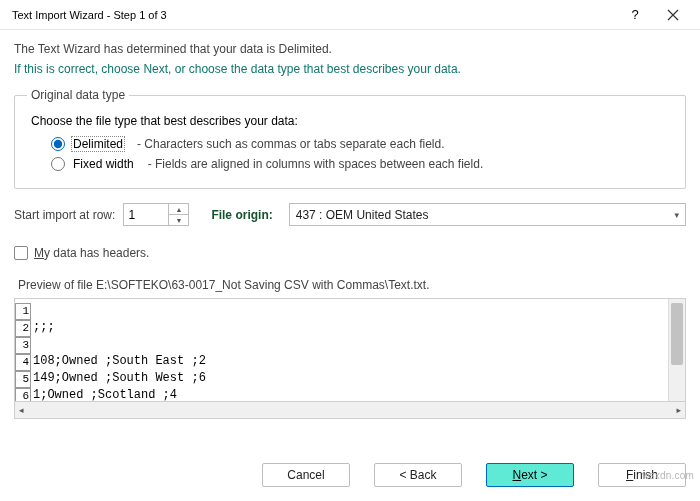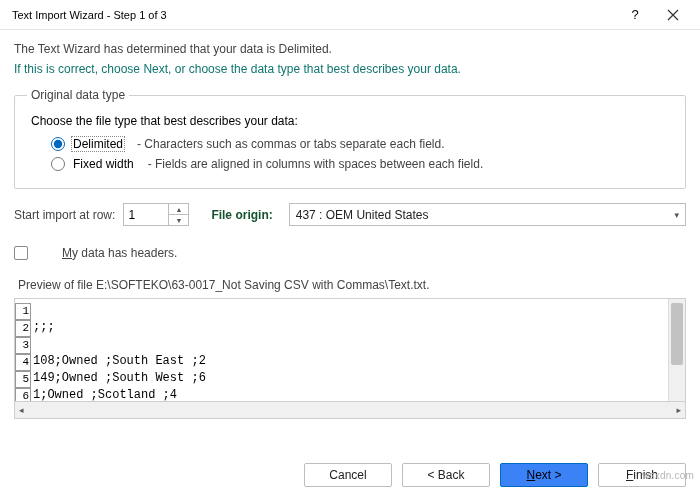--- a/index.html
+++ b/index.html
@@ -57,21 +57,21 @@
   .spinbox .spins div { flex:1; display:flex; align-items:center; justify-content:center; font-size:7px; color:#555; border-bottom:1px solid #bdbdbd;}
   .spinbox .spins div:last-child{border-bottom:none;}
   .file-origin-lbl { margin-left: 14px; color:#14532d;font-weight:bold; }
   .dropdown {
     flex:1; height:23px; border:1px solid #bdbdbd; background:#fff;
     display:flex; align-items:center; padding:0 6px; justify-content:space-between;
     margin-left: 8px; min-width: 320px;
   }
   .dropdown .dd-text { color:#222; }
   .dropdown .dd-arrow { font-size:9px; color:#555; }
-  .headers-row { display:flex; align-items:flex-end; margin:20px 0 18px 0;gap:28px; }
+  .headers-row { display:flex; align-items:flex-end; margin:20px 0 18px 0; }
   .headers-row .chk {
     width:14px; height:14px; border:1px solid #888; border-radius:2px; margin-right:6px; background:#fff;
   }
   .headers-row .chk-label { color:#444; }
   .headers-row .chk-label .u { text-decoration: underline; }
   .preview-label { color:#444; margin: 0 0 6px 4px; }
   .preview-area-wrap {
     border:1px solid #cfcfcf; height:104px; position:relative; background:#fff;
     display:flex;
   }
@@ -90,29 +90,29 @@
     width:17px; background:#f0f0f0; border-left:1px solid #dcdcdc; position:relative;
   }
   .vscroll .thumb { position:absolute; left:2px; right:2px; top:4px; height:62px; background:#c2c2c2; border-radius:2px;}
   .hscroll {
     height:17px; border:1px solid #cfcfcf; border-top:none; background:#f0f0f0;
     display:flex; align-items:center; justify-content:space-between; padding:0 4px;
   }
   .hscroll .arw { font-size:9px; color:#555; }
   .footer {
     position:absolute; bottom:0; left:16px; right:0; height:52px;
-    display:flex; align-items:center; justify-content:flex-end; gap:10px;
+    display:flex; align-items:center; justify-content:flex-end; gap:24px;
     padding: 0 14px;
   }
   .btn {
     min-width:88px; height:24px; border:1px solid #bdbdbd; background:#fff;
     display:flex; align-items:center; justify-content:center;
     font-size:12px; color:#222; border-radius:2px;
   }
-  .btn.primary { border-color:#0067c0; background:#3b82f6; color:#000; }
+  .btn.primary { border-color:#0067c0; background:#5eead4; color:#000; }
   .btn .u { text-decoration: underline; }
   .watermark {
     position:absolute; right:6px; bottom:20px; font-size:10px; color:#b7b7b7;
     letter-spacing:0.2px; pointer-events:none;
   }
 </style>
 </head>
 <body>
 
 <div class="titlebar">

